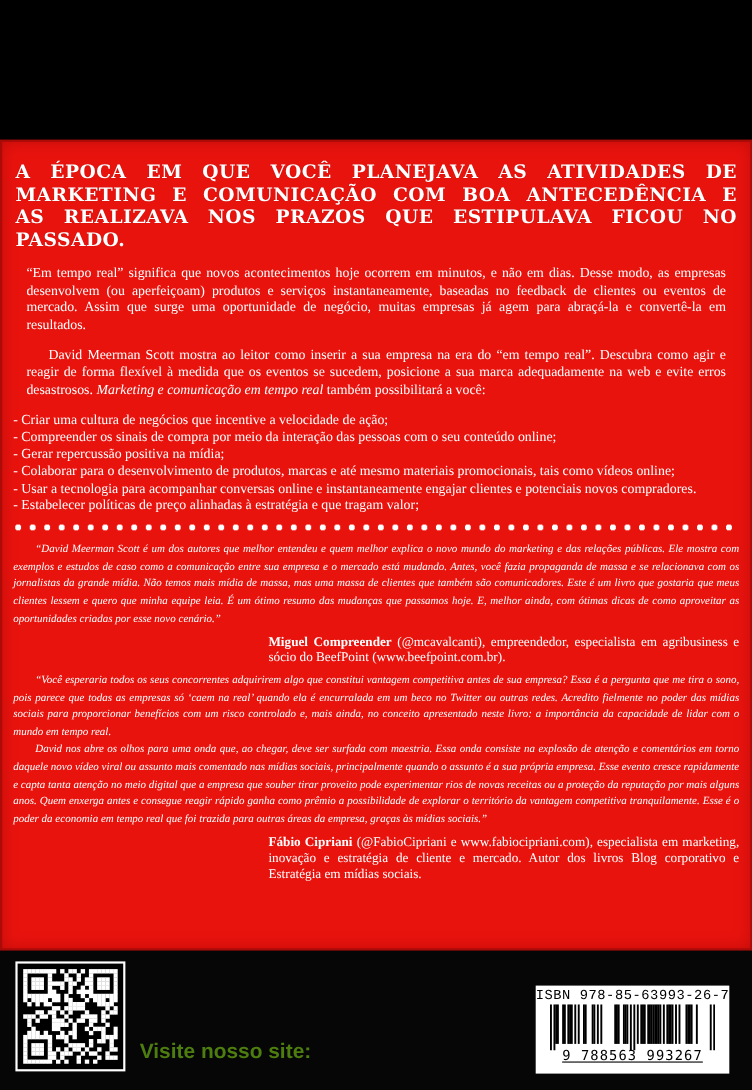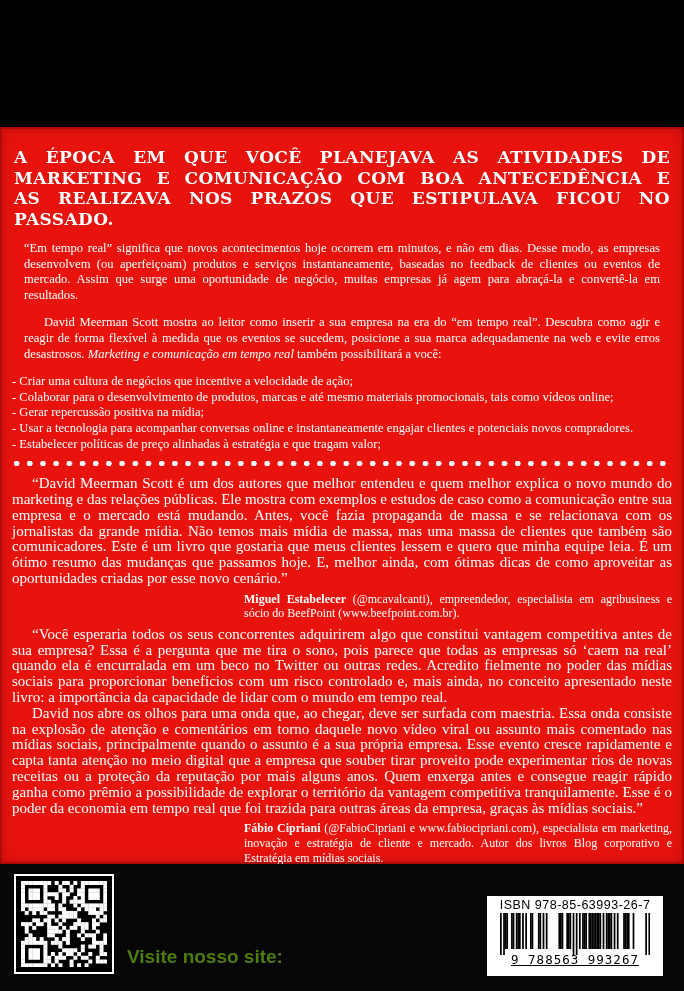--- a/index.html
+++ b/index.html
@@ -45,21 +45,22 @@
 
   .dots {
     height:7px;
     margin:8px 1px 9px 1px;
     background-image:radial-gradient(circle at 3.5px 3.5px, #fff 2.6px, rgba(255,255,255,0) 3px);
     background-size:13.2px 7px;
     background-repeat:repeat-x;
   }
 
   .quote {
-    font-size:15px;
+    font-style:italic;
+    font-size:10px;
     line-height:15.8px;
     text-align:justify;
     margin:0;
     text-indent:20px;
   }
   .attribution {
     font-size:12px;
     line-height:14.6px;
     text-align:justify;
     margin:5px 0 6px 232px;
@@ -84,21 +85,21 @@
   .site-line2 .site-domain { font-weight:bold; }
 
   .isbn-box {
     position:absolute; right:21px; top:32px;
     width:176px; height:80px;
     background:#fff; color:#000;
     box-sizing:border-box;
     text-align:center;
   }
   .isbn-label {
-    font-family:Liberation Sans, sans-serif;
+    font-family:Liberation Mono, monospace;
     font-size:12.5px; line-height:14px;
     padding-top:2px;
     white-space:nowrap;
     letter-spacing:.5px;
   }
   .isbn-bars { display:block; margin:1px auto 0 auto; }
   .isbn-digits {
     font-family:"DejaVu Sans Mono", monospace;
     font-size:12.5px; line-height:12px;
     letter-spacing:1px;
@@ -116,32 +117,33 @@
 
   <div class="red-panel">
 
     <div class="headline">A ÉPOCA EM QUE VOCÊ PLANEJAVA AS ATIVIDADES DE MARKETING E COMUNICAÇÃO COM BOA ANTECEDÊNCIA E AS REALIZAVA NOS PRAZOS QUE ESTIPULAVA FICOU NO PASSADO.</div>
 
     <div class="body-text">
       <p>“Em tempo real” significa que novos acontecimentos hoje ocorrem em minutos, e não em dias. Desse modo, as empresas desenvolvem (ou aperfeiçoam) produtos e serviços instantaneamente, baseadas no feedback de clientes ou eventos de mercado. Assim que surge uma oportunidade de negócio, muitas empresas já agem para abraçá-la e convertê-la em resultados.</p>
       <p class="indent"><span>David Meerman Scott mostra ao leitor como inserir a sua empresa na era do “em tempo real”. Descubra como agir e reagir de forma flexível à medida que os eventos se sucedem, posicione a sua marca adequadamente na web e evite erros desastrosos. </span><span class="book-title-inline">Marketing e comunicação em tempo real</span><span> também possibilitará a você:</span></p>
       <div class="bullets">
         <p>- Criar uma cultura de negócios que incentive a velocidade de ação;</p>
+        <p>- Compreender os sinais de compra por meio da interação das pessoas com o seu conteúdo online;</p>
+        <p>- Gerar repercussão positiva na mídia;</p>
         <p>- Colaborar para o desenvolvimento de produtos, marcas e até mesmo materiais promocionais, tais como vídeos online;</p>
-        <p>- Gerar repercussão positiva na mídia;</p>
         <p>- Usar a tecnologia para acompanhar conversas online e instantaneamente engajar clientes e potenciais novos compradores.</p>
         <p>- Estabelecer políticas de preço alinhadas à estratégia e que tragam valor;</p>
       </div>
     </div>
 
     <div class="dots"></div>
 
     <div>
       <p class="quote">“David Meerman Scott é um dos autores que melhor entendeu e quem melhor explica o novo mundo do marketing e das relações públicas. Ele mostra com exemplos e estudos de caso como a comunicação entre sua empresa e o mercado está mudando. Antes, você fazia propaganda de massa e se relacionava com os jornalistas da grande mídia. Não temos mais mídia de massa, mas uma massa de clientes que também são comunicadores. Este é um livro que gostaria que meus clientes lessem e quero que minha equipe leia. É um ótimo resumo das mudanças que passamos hoje. E, melhor ainda, com ótimas dicas de como aproveitar as oportunidades criadas por esse novo cenário.”</p>
-      <p class="attribution"><span class="attr-name">Miguel Estabelecer</span><span> (@mcavalcanti), empreendedor, especialista em agribusiness e sócio do BeefPoint (www.beefpoint.com.br).</span></p>
+      <p class="attribution"><span class="attr-name">Miguel Compreender</span><span> (@mcavalcanti), empreendedor, especialista em agribusiness e sócio do BeefPoint (www.beefpoint.com.br).</span></p>
     </div>
 
     <div>
       <p class="quote">“Você esperaria todos os seus concorrentes adquirirem algo que constitui vantagem competitiva antes de sua empresa? Essa é a pergunta que me tira o sono, pois parece que todas as empresas só ‘caem na real’ quando ela é encurralada em um beco no Twitter ou outras redes. Acredito fielmente no poder das mídias sociais para proporcionar benefícios com um risco controlado e, mais ainda, no conceito apresentado neste livro: a importância da capacidade de lidar com o mundo em tempo real.</p>
       <p class="quote">David nos abre os olhos para uma onda que, ao chegar, deve ser surfada com maestria. Essa onda consiste na explosão de atenção e comentários em torno daquele novo vídeo viral ou assunto mais comentado nas mídias sociais, principalmente quando o assunto é a sua própria empresa. Esse evento cresce rapidamente e capta tanta atenção no meio digital que a empresa que souber tirar proveito pode experimentar rios de novas receitas ou a proteção da reputação por mais alguns anos. Quem enxerga antes e consegue reagir rápido ganha como prêmio a possibilidade de explorar o território da vantagem competitiva tranquilamente. Esse é o poder da economia em tempo real que foi trazida para outras áreas da empresa, graças às mídias sociais.”</p>
       <p class="attribution"><span class="attr-name">Fábio Cipriani</span><span> (@FabioCipriani e www.fabiocipriani.com), especialista em marketing, inovação e estratégia de cliente e mercado. Autor dos livros Blog corporativo e Estratégia em mídias sociais.</span></p>
     </div>
 
   </div>
 

